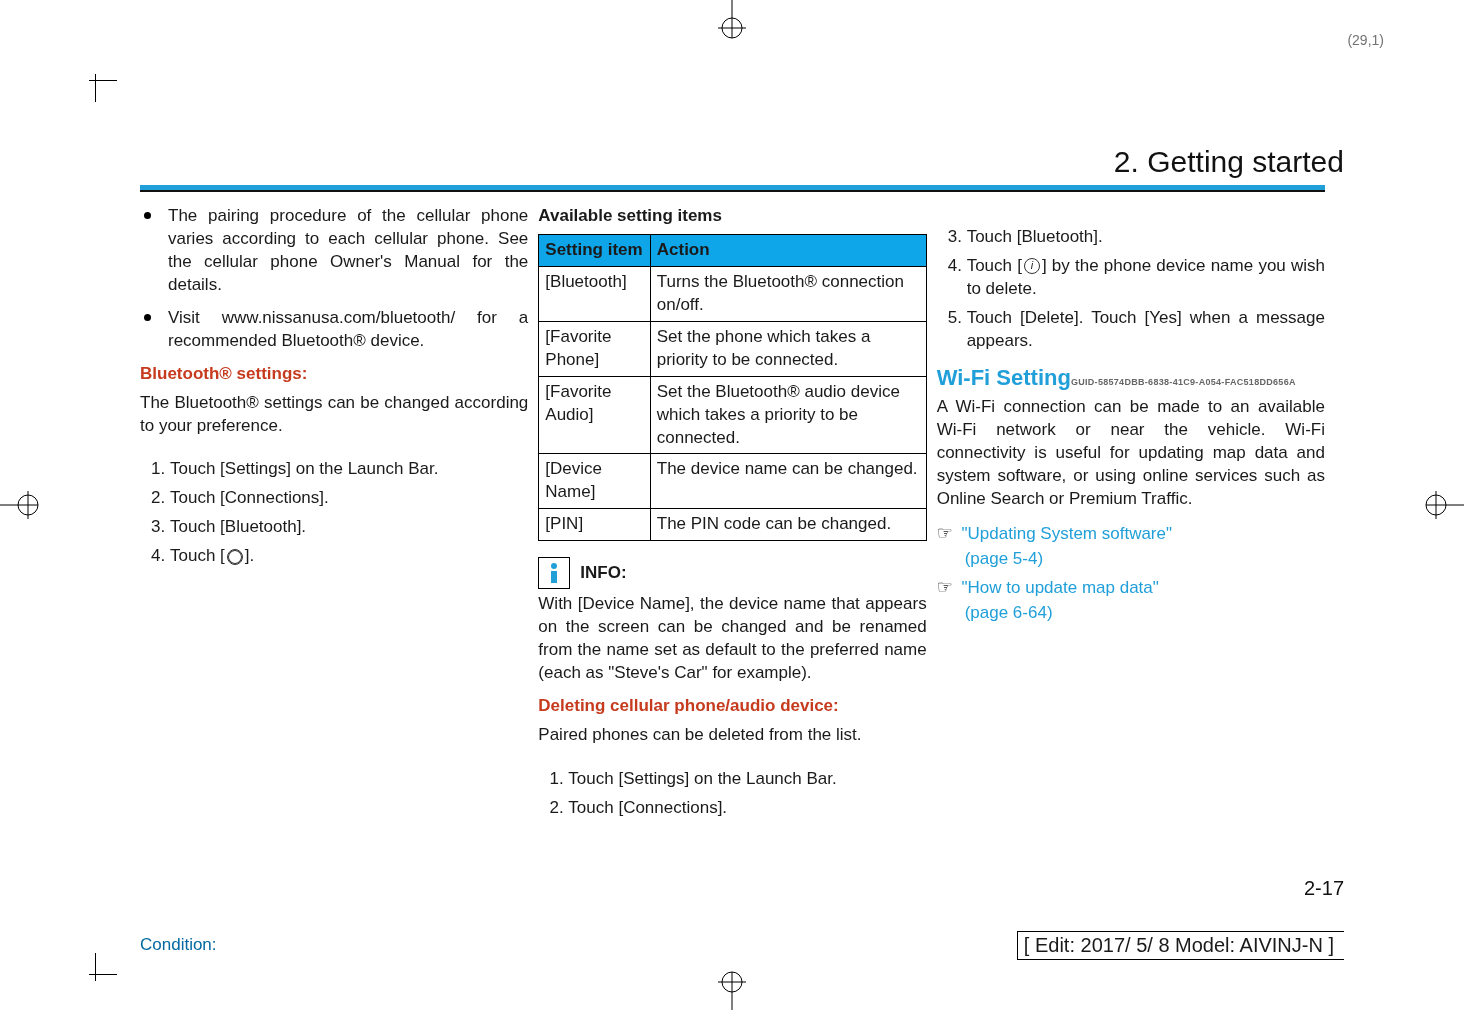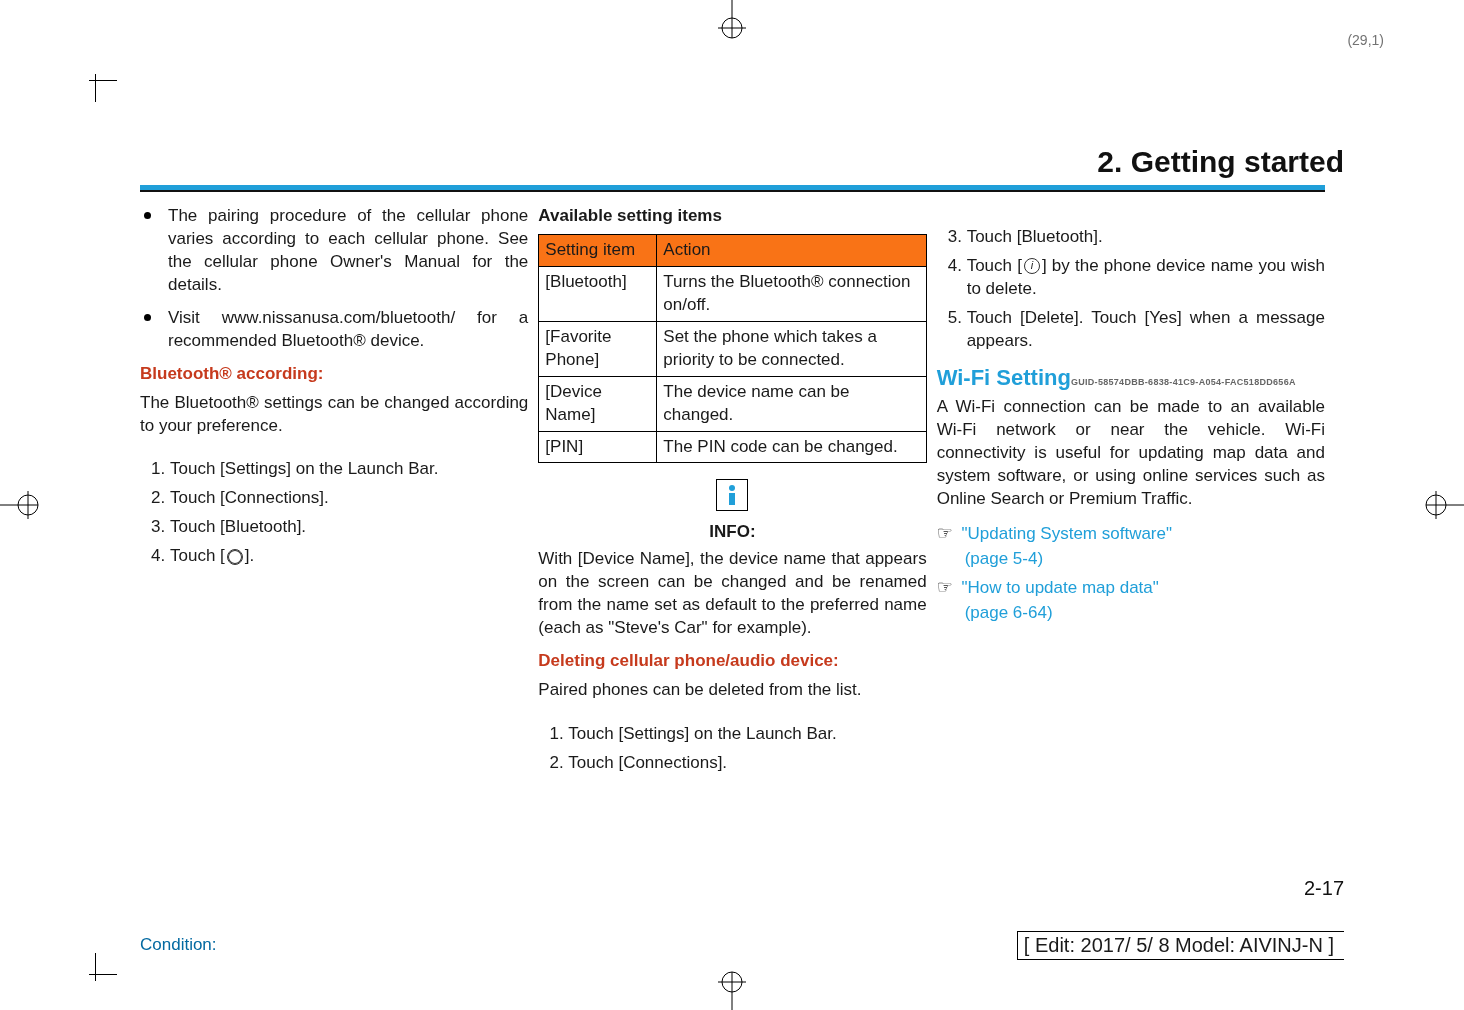--- a/index.html
+++ b/index.html
@@ -34,21 +34,21 @@
   .bl { left:95px; bottom:35px; }
   .bl::before { width:1px; height:28px; left:0; bottom:-6px; }
   .bl::after  { height:1px; width:28px; left:-6px; bottom:0; }
 
   .page-no-small {
     position:absolute; right:80px; top:32px; font-size:14px; color:#737373;
   }
 
   
   .header {
-    position:absolute; top:145px; right:120px; font-size:30px; font-weight:bold; color:#111;
+    position:absolute; top:145px; right:120px; font-size:30px; font-weight:normal; color:#111;
   }
   .rules {
     position:absolute; left:140px; top:185px; width:1185px;
   }
   .rules .r1 { height:5px; background:#209fd9; }
   .rules .r2 { height:2px; background:#111; }
 
   
   .cols {
     position:absolute; left:140px; top:205px; width:1185px;
@@ -73,24 +73,24 @@
 
   .ref { color:#209fd9; }
   .hand { font-size:18px; margin-right:4px; }
   .ref-block { margin-left:28px; margin-top:2px; }
 
   
   table.settings { border-collapse:collapse; width:100%; margin-top:6px; }
   table.settings th, table.settings td {
     border:1.5px solid #000; padding:4px 6px; vertical-align:top; text-align:left;
   }
-  table.settings th { font-weight:normal; background:#f97316; }
-
-  
-  .info-line { display:flex; align-items:center; gap:10px; margin-top:16px;flex-direction:column; }
+  table.settings th { font-weight:bold; background:#0ea5e9; }
+
+  
+  .info-line { display:flex; align-items:center; gap:10px; margin-top:16px; }
   .info-icon {
     width:30px; height:30px; border:1.5px solid #000; display:flex; align-items:center; justify-content:center;
   }
   .info-icon .dot { width:6px; height:6px; border-radius:50%; background:#209fd9; }
   .info-icon .stem { width:6px; height:12px; background:#209fd9; margin-top:2px; }
   .info-icon-inner { display:flex; flex-direction:column; align-items:center; }
   .info-label { font-weight:bold; }
 
   .gear-icon {
     display:inline-block; width:14px; height:14px; vertical-align:middle;
@@ -165,21 +165,21 @@
     <div class="r2"></div>
 </div>
 
 <div class="cols">
 
   <div class="col">
     <ul class="bullets">
       <li>The pairing procedure of the cellular phone varies according to each cellular phone. See the cellular phone Owner's Manual for the details.</li>
       <li>Visit www.nissanusa.com/bluetooth/ for a recommended Bluetooth® device.</li>
     </ul>
-    <div class="subhead">Bluetooth® according:</div>
+    <div class="subhead">Bluetooth® settings:</div>
     <p class="bodytext">The Bluetooth® settings can be changed according to your preference.</p>
     <ol>
       <li>Touch [Settings] on the Launch Bar.</li>
       <li>Touch [Connections].</li>
       <li>Touch [Bluetooth].</li>
       <li>
         <span>Touch [<span class="gear-icon"></span>].</span>
       </li>
     </ol>
   </div>
@@ -194,20 +194,24 @@
       </tr>
       <tr>
         <td>[Bluetooth]</td>
         <td>Turns the Bluetooth® connection on/off.</td>
       </tr>
       <tr>
         <td>[Favorite Phone]</td>
         <td>Set the phone which takes a priority to be connected.</td>
       </tr>
       <tr>
+        <td>[Favorite Audio]</td>
+        <td>Set the Bluetooth® audio device which takes a priority to be connected.</td>
+      </tr>
+      <tr>
         <td>[Device Name]</td>
         <td>The device name can be changed.</td>
       </tr>
       <tr>
         <td>[PIN]</td>
         <td>The PIN code can be changed.</td>
       </tr>
     </tbody>
       </table>
 

